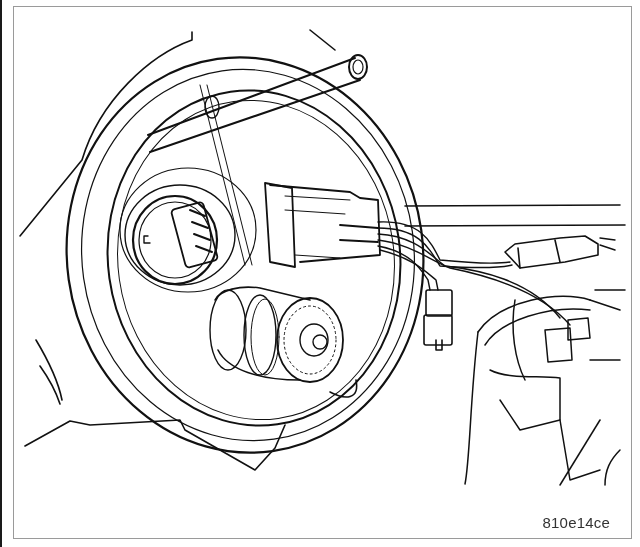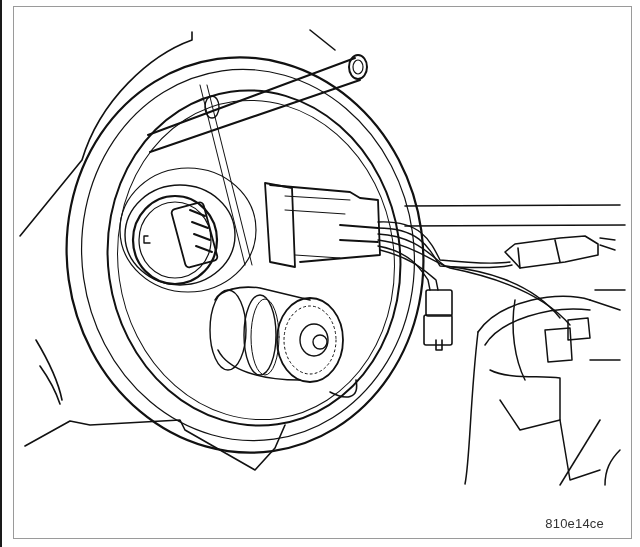--- a/index.html
+++ b/index.html
@@ -1,20 +1,20 @@
 <!DOCTYPE html>
 <html><head>
   <meta charset="utf-8">
   <style>
     html, body { margin: 0; padding: 0; background: #ffffff; }
     body { width: 640px; height: 547px; position: relative; overflow: hidden; font-family: "Liberation Sans", sans-serif; }
     .left-strip { position: absolute; left: 0; top: 0; width: 2px; height: 547px; background: #1a1a1a; }
     .frame { position: absolute; left: 13px; top: 6px; width: 619px; height: 533px; border: 1px solid #9a9a9a; box-sizing: border-box; background: #fff; }
     .art { position: absolute; left: 0; top: 0; width: 640px; height: 547px; }
-    .fig-id { position: absolute; right: 36px; bottom: 16px; font-size: 13px; color: #333; letter-spacing: 0.2px; padding-left: 20px; }
+    .fig-id { position: absolute; right: 30px; bottom: 16px; font-size: 15px; color: #333; letter-spacing: 0.2px; padding-left: 20px; }
     svg path, svg line, svg ellipse, svg circle, svg rect, svg polyline { fill: none; stroke: #111; stroke-linecap: round; stroke-linejoin: round; }
   </style>
 </head>
 <body>
 
 <div class="left-strip"></div>
 <div class="frame"></div>
 
 <svg class="art" viewBox="0 0 640 547" xmlns="http://www.w3.org/2000/svg">
 

